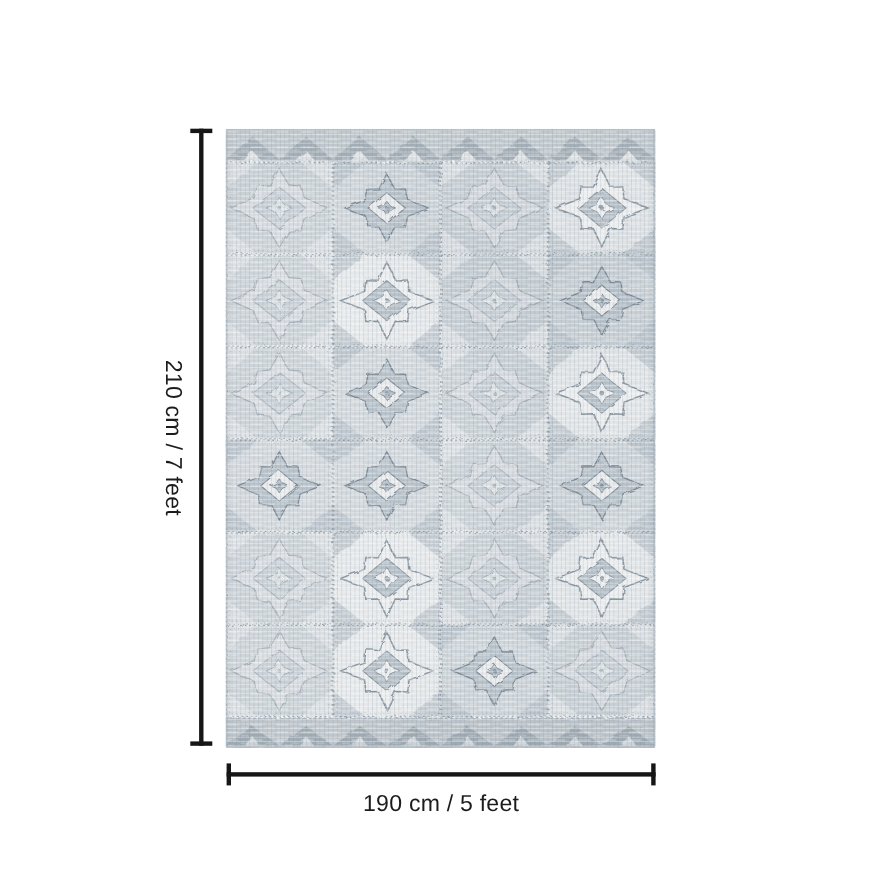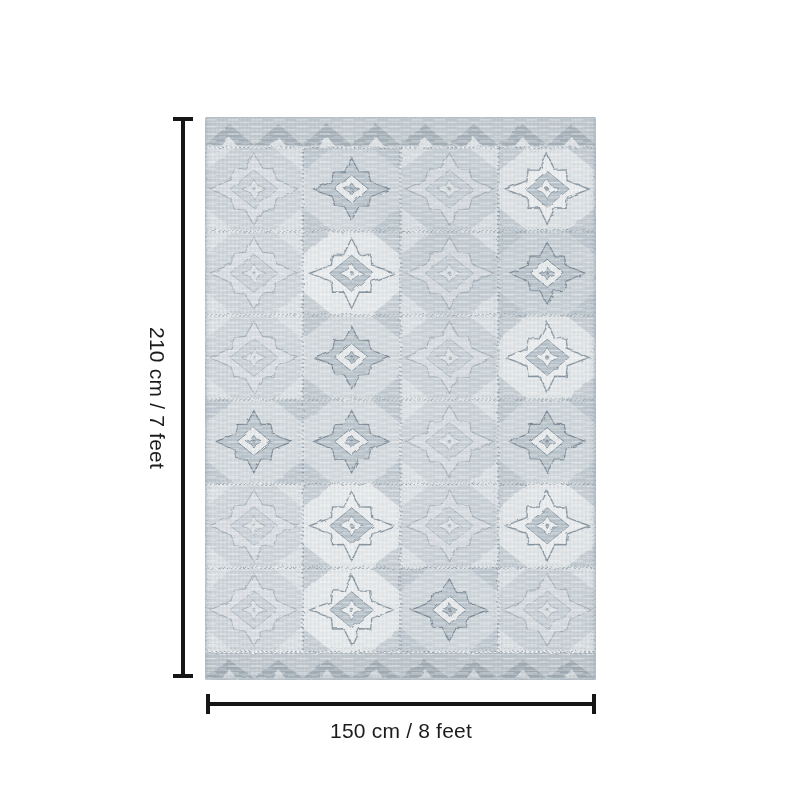--- a/index.html
+++ b/index.html
@@ -285,14 +285,14 @@
         <rect width="392" height="563" fill="url(#wear)" opacity="0.5"></rect>
         <rect width="392" height="563" filter="url(#grain)" opacity="0.16"></rect>
         <rect x="0.8" y="0.8" width="390.4" height="561.4" fill="none" stroke="#aab6bf" stroke-opacity="0.6" stroke-width="1.6"></rect>
       </svg>
     </figure>
 
   <div class="dim dim-v"></div>
   <div class="dim-label dim-label-v">210 cm / 7 feet</div>
 
   <div class="dim dim-h"></div>
-  <div class="dim-label dim-label-h">150 cm / 8 feet</div>
+  <div class="dim-label dim-label-h">190 cm / 5 feet</div>
 </div>
 
 </body></html>

